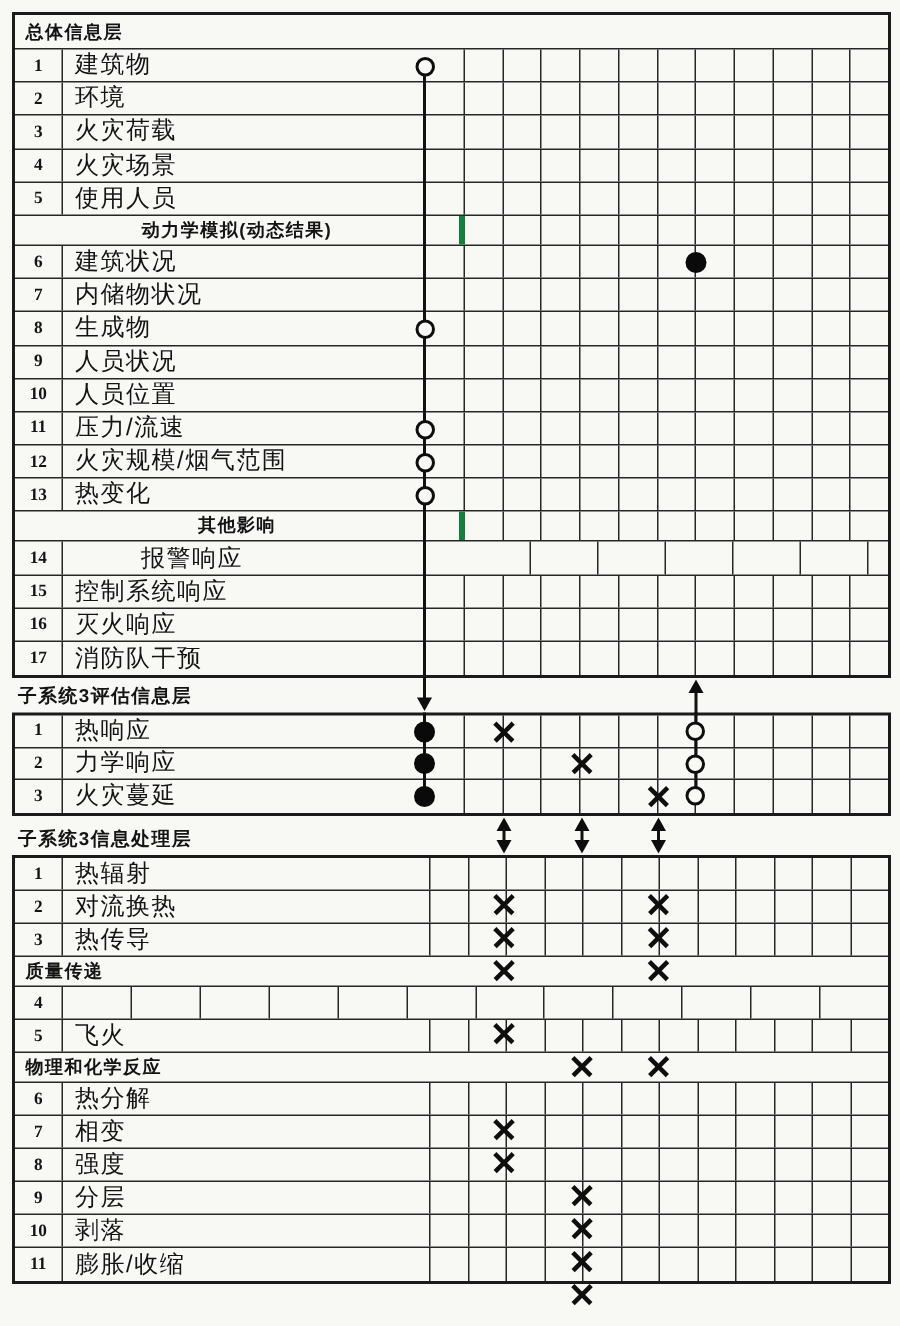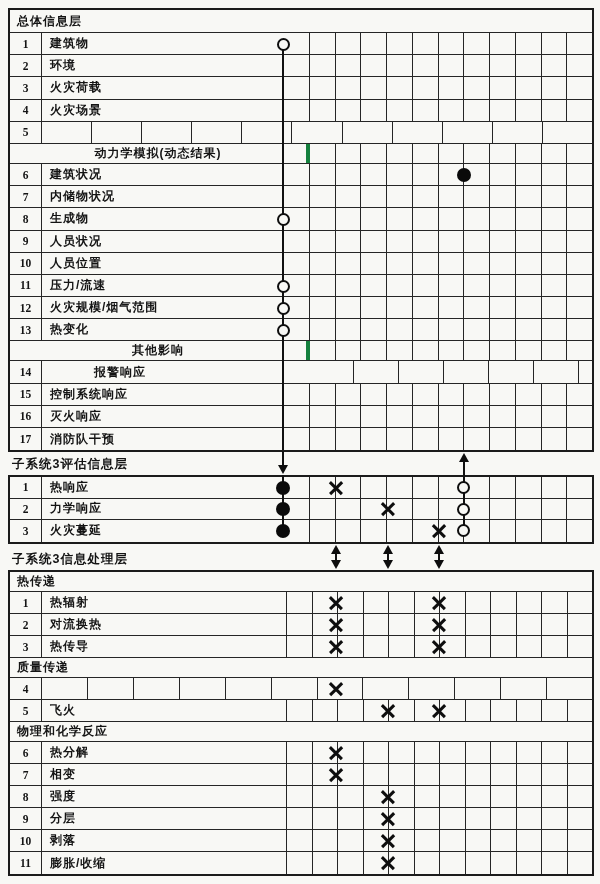--- a/index.html
+++ b/index.html
@@ -15,21 +15,21 @@
   .row{display:flex;box-sizing:border-box;border-bottom:1px solid #262626;}
   .row:last-child{border-bottom:none;}
   .cell{box-sizing:border-box;border-right:1px solid #262626;height:100%;overflow:hidden;}
   .cell:last-child{border-right:none;}
   .num{
     width:32px;flex:none;display:flex;align-items:center;justify-content:center;
     font:700 11.5px "Liberation Serif","DejaVu Serif",serif;
   }
   .lbl{
     flex:none;display:flex;align-items:center;padding-left:8px;
-    font-weight:700;font-size:12px;letter-spacing:1px;
+    font-weight:400;font-size:16px;letter-spacing:1px;
   }
   .gcell{flex:1;}
   .merged-section{
     width:300px;flex:none;display:flex;align-items:center;justify-content:center;
     font-weight:700;font-size:12px;letter-spacing:1px;box-sizing:border-box;
     border-right:4px solid #15803d;height:100%;
   }
   .full-lbl{
     flex:1;display:flex;align-items:center;padding-left:7px;
     font-weight:700;font-size:12px;letter-spacing:1px;border-right:none;
@@ -118,20 +118,21 @@
         <div class="cell gcell"></div>
         <div class="cell gcell"></div>
         <div class="cell gcell"></div>
         <div class="cell gcell"></div>
         <div class="cell gcell"></div>
         <div class="cell gcell"></div>
         <div class="cell gcell"></div>
       </div>
       <div class="row" style="height: 22.2px;">
         <div class="cell num">5</div>
+        <div class="cell lbl" style="width: 268px;">使用人员</div>
         <div class="cell gcell"></div>
         <div class="cell gcell"></div>
         <div class="cell gcell"></div>
         <div class="cell gcell"></div>
         <div class="cell gcell"></div>
         <div class="cell gcell"></div>
         <div class="cell gcell"></div>
         <div class="cell gcell"></div>
         <div class="cell gcell"></div>
         <div class="cell gcell"></div>
@@ -387,23 +388,20 @@
         <div class="cell gcell"></div>
         <div class="cell gcell"></div>
         <div class="cell gcell"></div>
         <div class="cell gcell"></div>
         <div class="cell gcell"></div>
         <div class="cell gcell"></div>
         <div class="cell gcell"></div>
       </div>
     </div>
     <div class="tbl" style="top: 570px;">
-      <div class="row" style="height: 20px;">
-        <div class="cell full-lbl">热传递</div>
-      </div>
       <div class="row" style="height: 22px;">
         <div class="cell num">1</div>
         <div class="cell lbl" style="width: 245px;">热辐射</div>
         <div class="cell gcell"></div>
         <div class="cell gcell"></div>
         <div class="cell gcell"></div>
         <div class="cell gcell"></div>
         <div class="cell gcell"></div>
         <div class="cell gcell"></div>
         <div class="cell gcell"></div>

